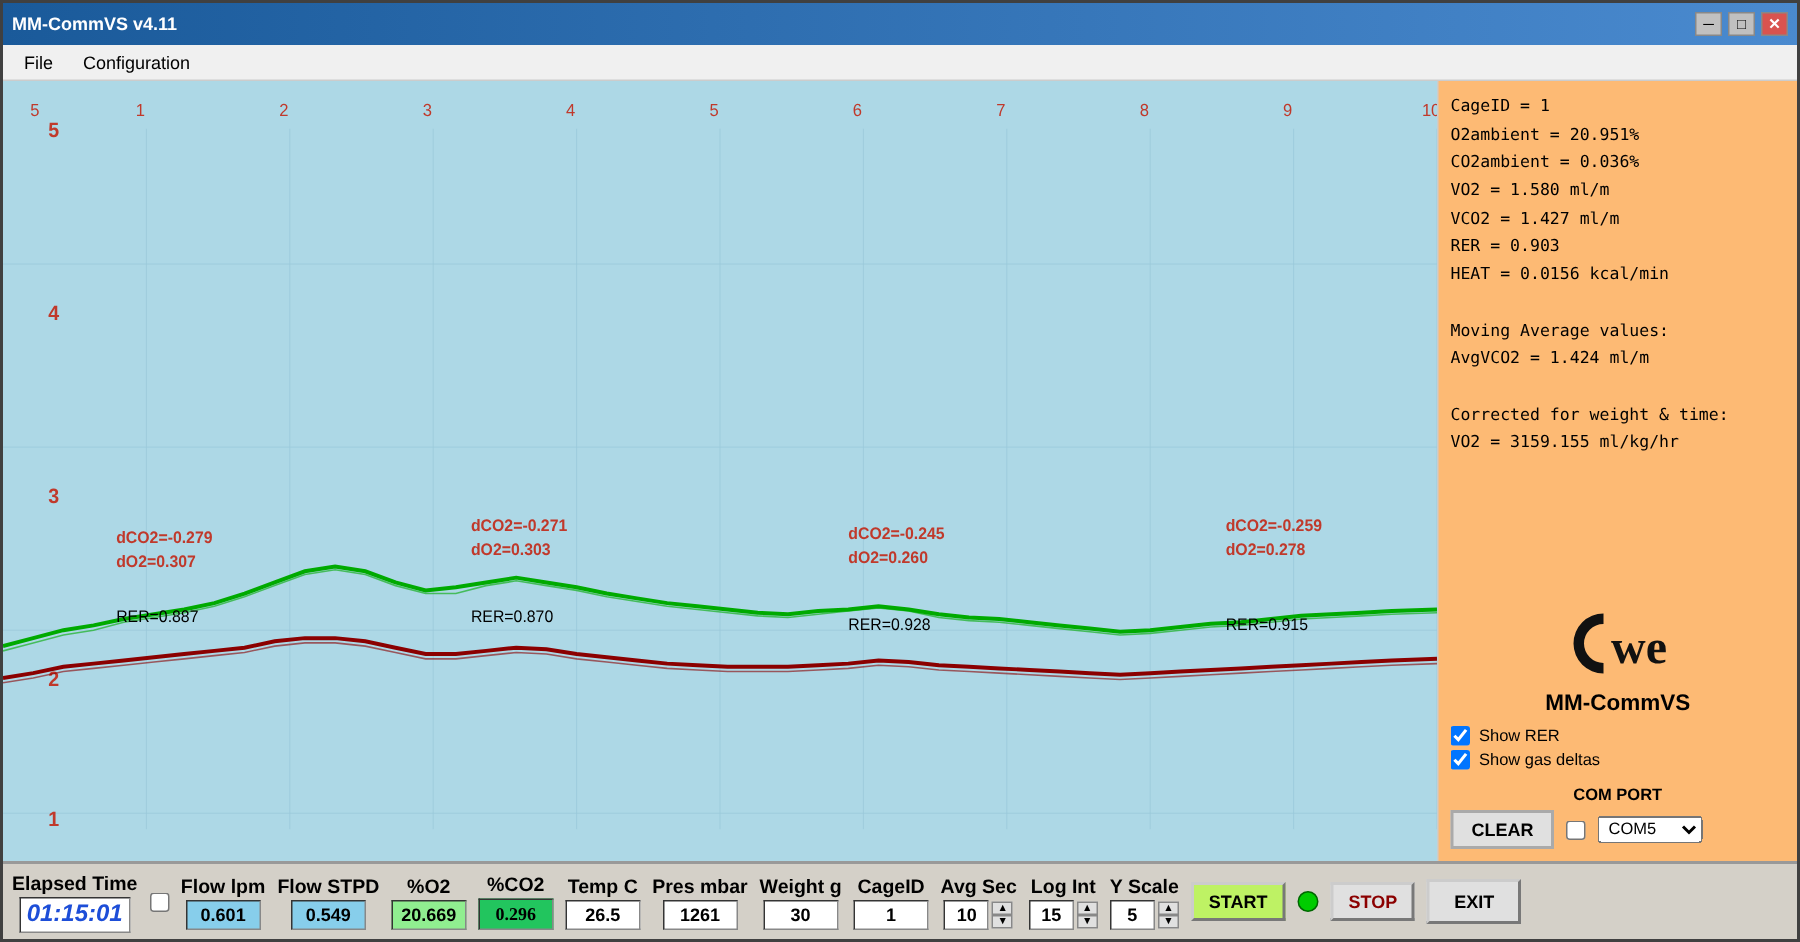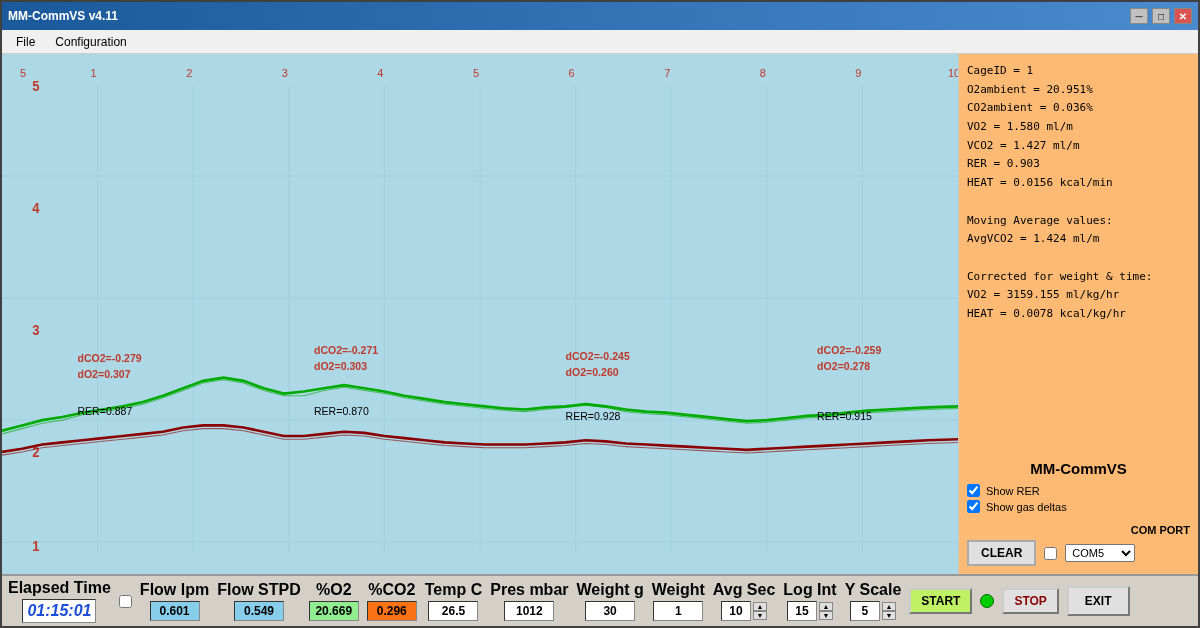--- a/index.html
+++ b/index.html
@@ -149,21 +149,21 @@
 
     .status-group {
       display: flex;
       flex-direction: column;
       align-items: center;
       gap: 2px;
     }
 
     .status-label {
       font-weight: bold;
-      font-size: 16px;
+      font-size: 13px;
       white-space: nowrap;
     }
 
     .status-value {
       background: white;
       border: 1px inset #888;
       padding: 2px 4px;
       font-size: 12px;
       font-weight: bold;
       text-align: center;
@@ -173,21 +173,21 @@
     .status-value.elapsed {
       font-size: 16px;
       font-weight: bold;
       color: #1d4ed8;
       min-width: 70px;
       font-style: italic;
     }
 
     .status-value.green-bg { background: #90ee90; }
     .status-value.blue-bg { background: #87ceeb; }
-    .status-value.pink-bg { background: #f97316; }
+    .status-value.pink-bg { background: #22c55e; font-family: Liberation Serif, serif; }
 
     .spin-group {
       display: flex;
       align-items: center;
       gap: 2px;
     }
 
     .spinner {
       display: flex;
       flex-direction: column;
@@ -373,39 +373,44 @@
         <p>VO2 = 1.580 ml/m</p>
         <p>VCO2 = 1.427 ml/m</p>
         <p>RER = 0.903</p>
         <p>HEAT = 0.0156 kcal/min</p>
         <p>&nbsp;</p>
         <p>Moving Average values:</p>
         <p>AvgVCO2 = 1.424 ml/m</p>
         <p>&nbsp;</p>
         <p>Corrected for weight &amp; time:</p>
         <p>VO2 = 3159.155 ml/kg/hr</p>
-        <p>HEAT = 0.0078 kcal/kg/hr</p>
-      </div>
-
+      </div>
+
+      <div class="cwe-logo">
+        <svg width="80" height="50" viewBox="0 0 80 50">
+          <path d="M30,5 A20,20 0 1,0 30,45 L30,38 A13,13 0 1,1 30,12 Z" fill="#111" stroke="none"></path>
+          <text x="35" y="38" font-size="32" font-weight="bold" font-family="serif" fill="#111">we</text>
+        </svg>
+      </div>
       <div style="text-align:center;">
         <span style="font-size:15px; font-weight:bold;">MM-CommVS</span>
       </div>
 
       <div class="options-section">
         <div class="checkbox-row">
           <input type="checkbox" checked="" style="">
           <span>Show RER</span>
         </div>
         <div class="checkbox-row">
           <input type="checkbox" checked="" style="">
           <span>Show gas deltas</span>
         </div>
       </div>
 
-      <div style="display:flex; align-items:center; justify-content:flex-end; margin-top:4px;">
+      <div style="display:flex; align-items:center; justify-content:center; margin-top:4px;">
         <span style="font-weight:bold; font-size:11px;">COM PORT</span>
       </div>
       <div style="display:flex; align-items:center; gap:8px; margin-top:4px;">
         <button class="btn-clear">CLEAR</button>
         <input type="checkbox" style="">
         <select class="com-port-select">
           <option>COM5</option>
         </select>
       </div>
     </div>
@@ -440,30 +445,30 @@
       <span class="status-value pink-bg">0.296</span>
     </div>
 
     <div class="status-group">
       <span class="status-label">Temp C</span>
       <span class="status-value">26.5</span>
     </div>
 
     <div class="status-group">
       <span class="status-label">Pres mbar</span>
-      <span class="status-value">1012</span>
+      <span class="status-value">1261</span>
     </div>
 
     <div class="status-group">
       <span class="status-label">Weight g</span>
       <span class="status-value">30</span>
     </div>
 
     <div class="status-group">
-      <span class="status-label">Weight</span>
+      <span class="status-label">CageID</span>
       <span class="status-value">1</span>
     </div>
 
     <div class="status-group">
       <span class="status-label">Avg Sec</span>
       <div class="spin-group">
         <span class="status-value" style="min-width:30px;">10</span>
         <div class="spinner">
           <div class="spin-btn">▲</div>
           <div class="spin-btn">▼</div>

